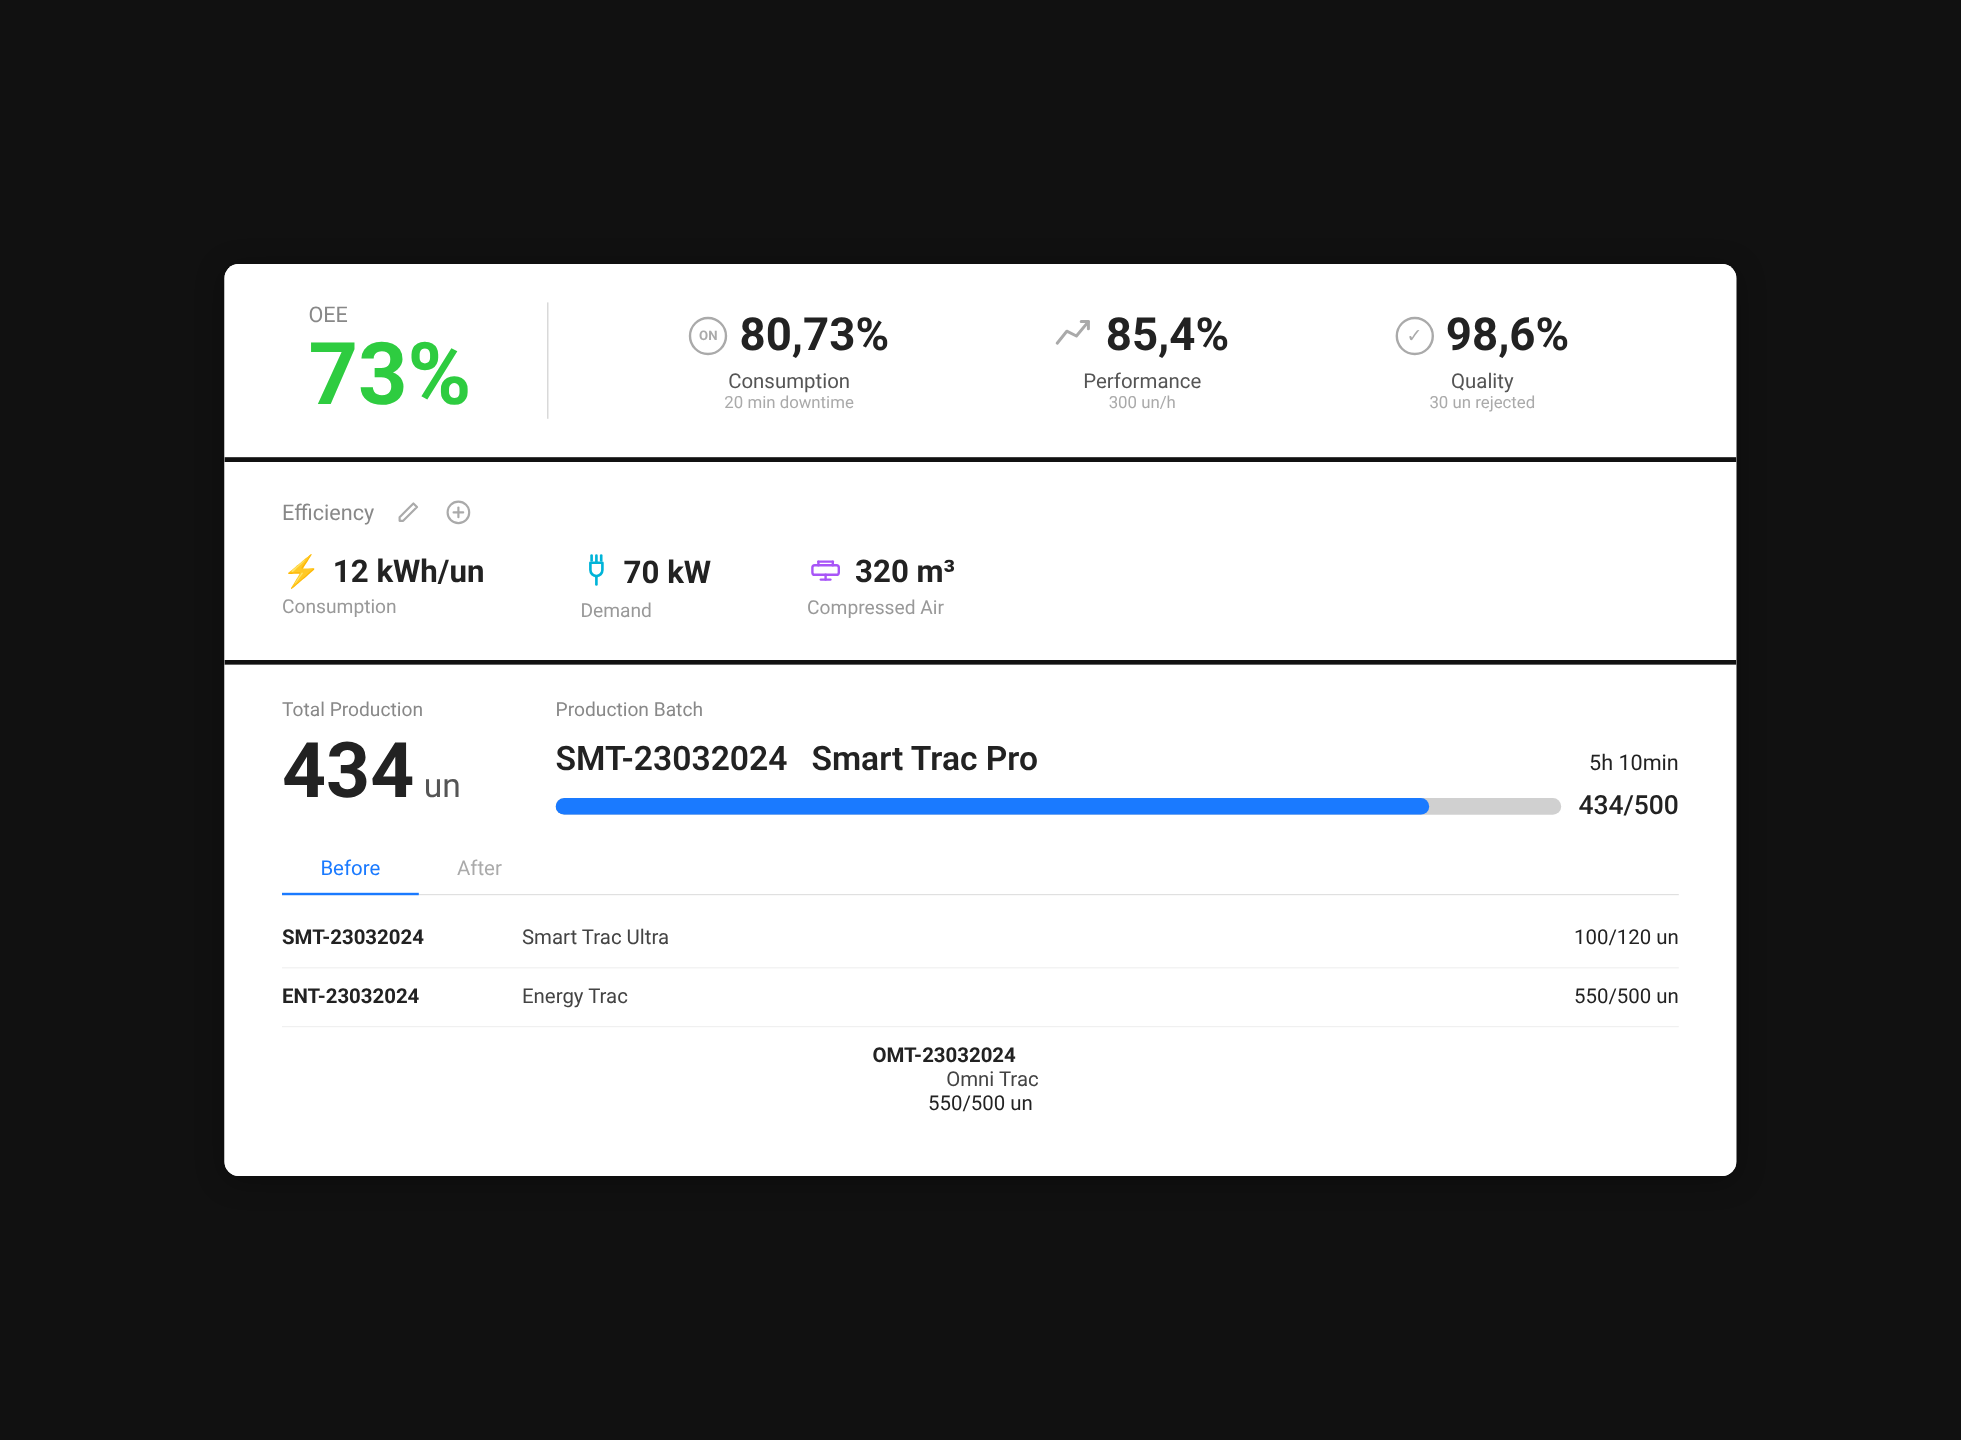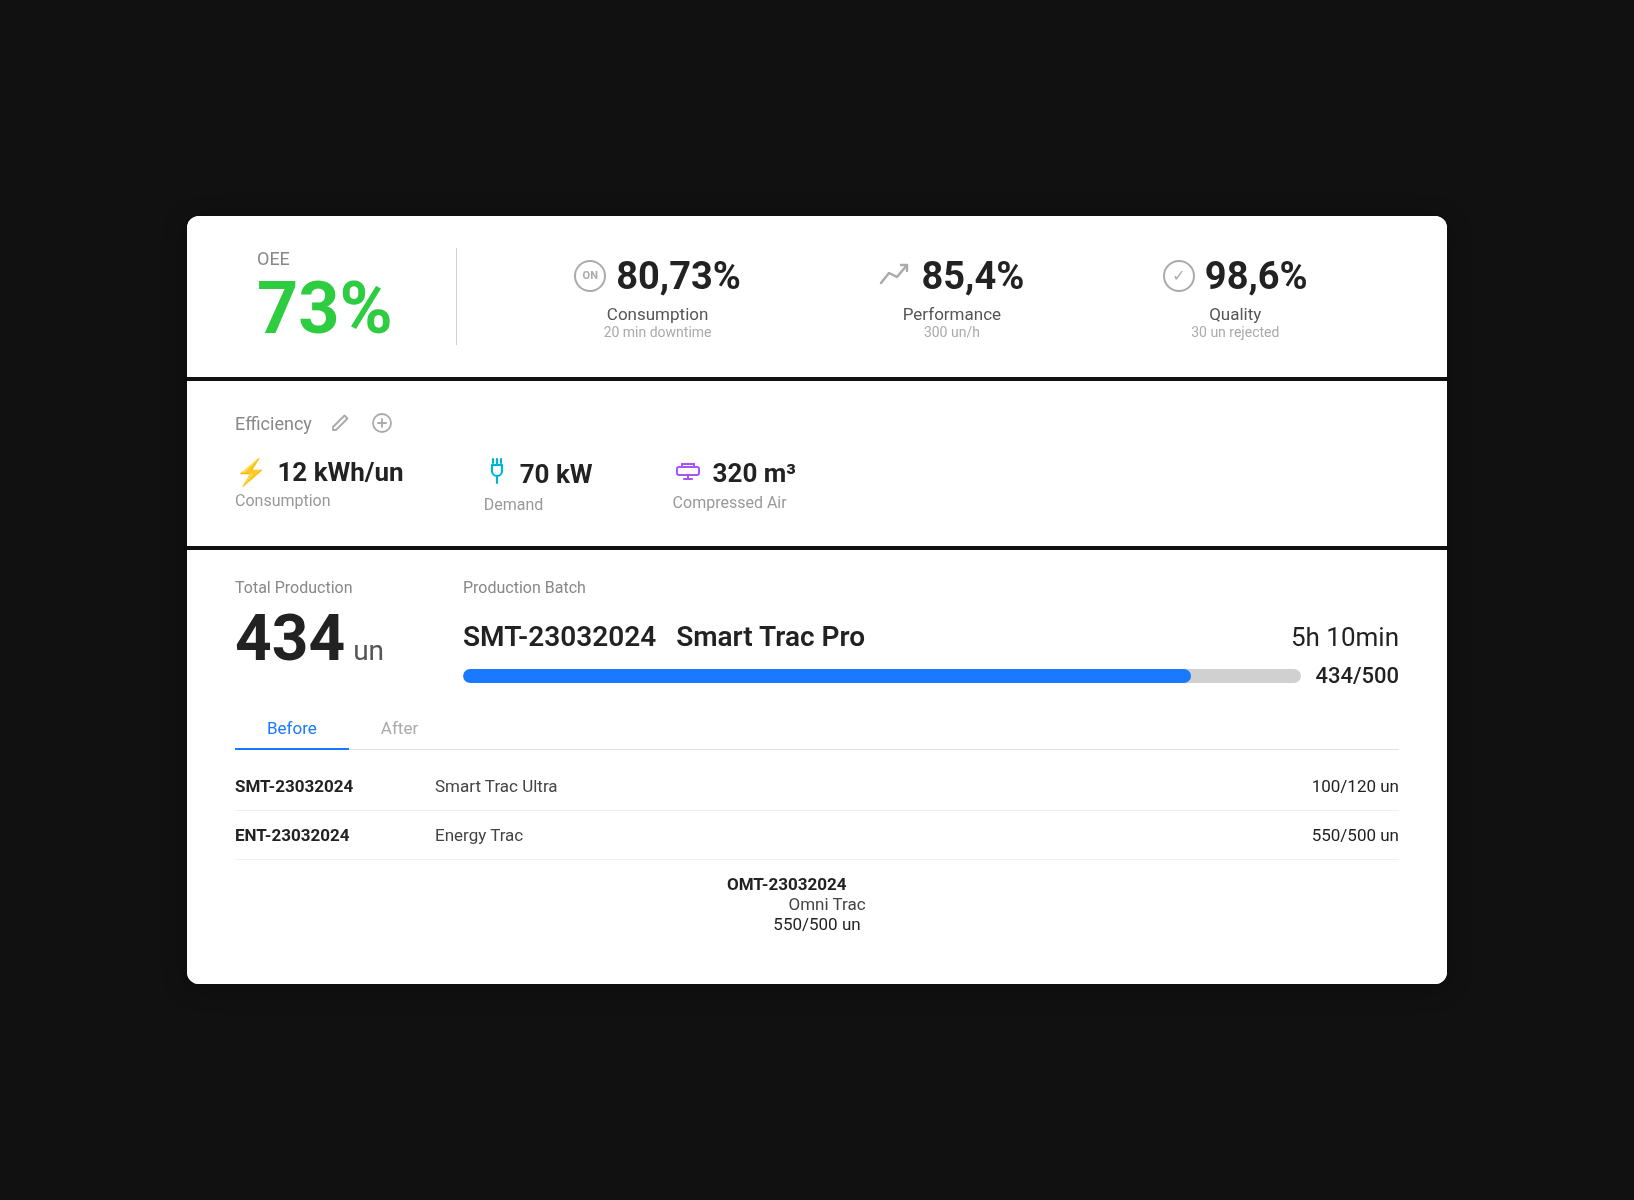--- a/index.html
+++ b/index.html
@@ -201,21 +201,21 @@
       justify-content: space-between;
       align-items: baseline;
       margin-bottom: 10px;
     }
     .batch-name {
       font-size: 28px;
       font-weight: 600;
       color: #222;
     }
     .batch-time {
-      font-size: 26px;
+      font-size: 18px;
       color: #222;
       font-weight: 400;
       margin-top: 21px;
     }
     .progress-row {
       display: flex;
       align-items: center;
       gap: 14px;
       margin-bottom: 0;
     }

